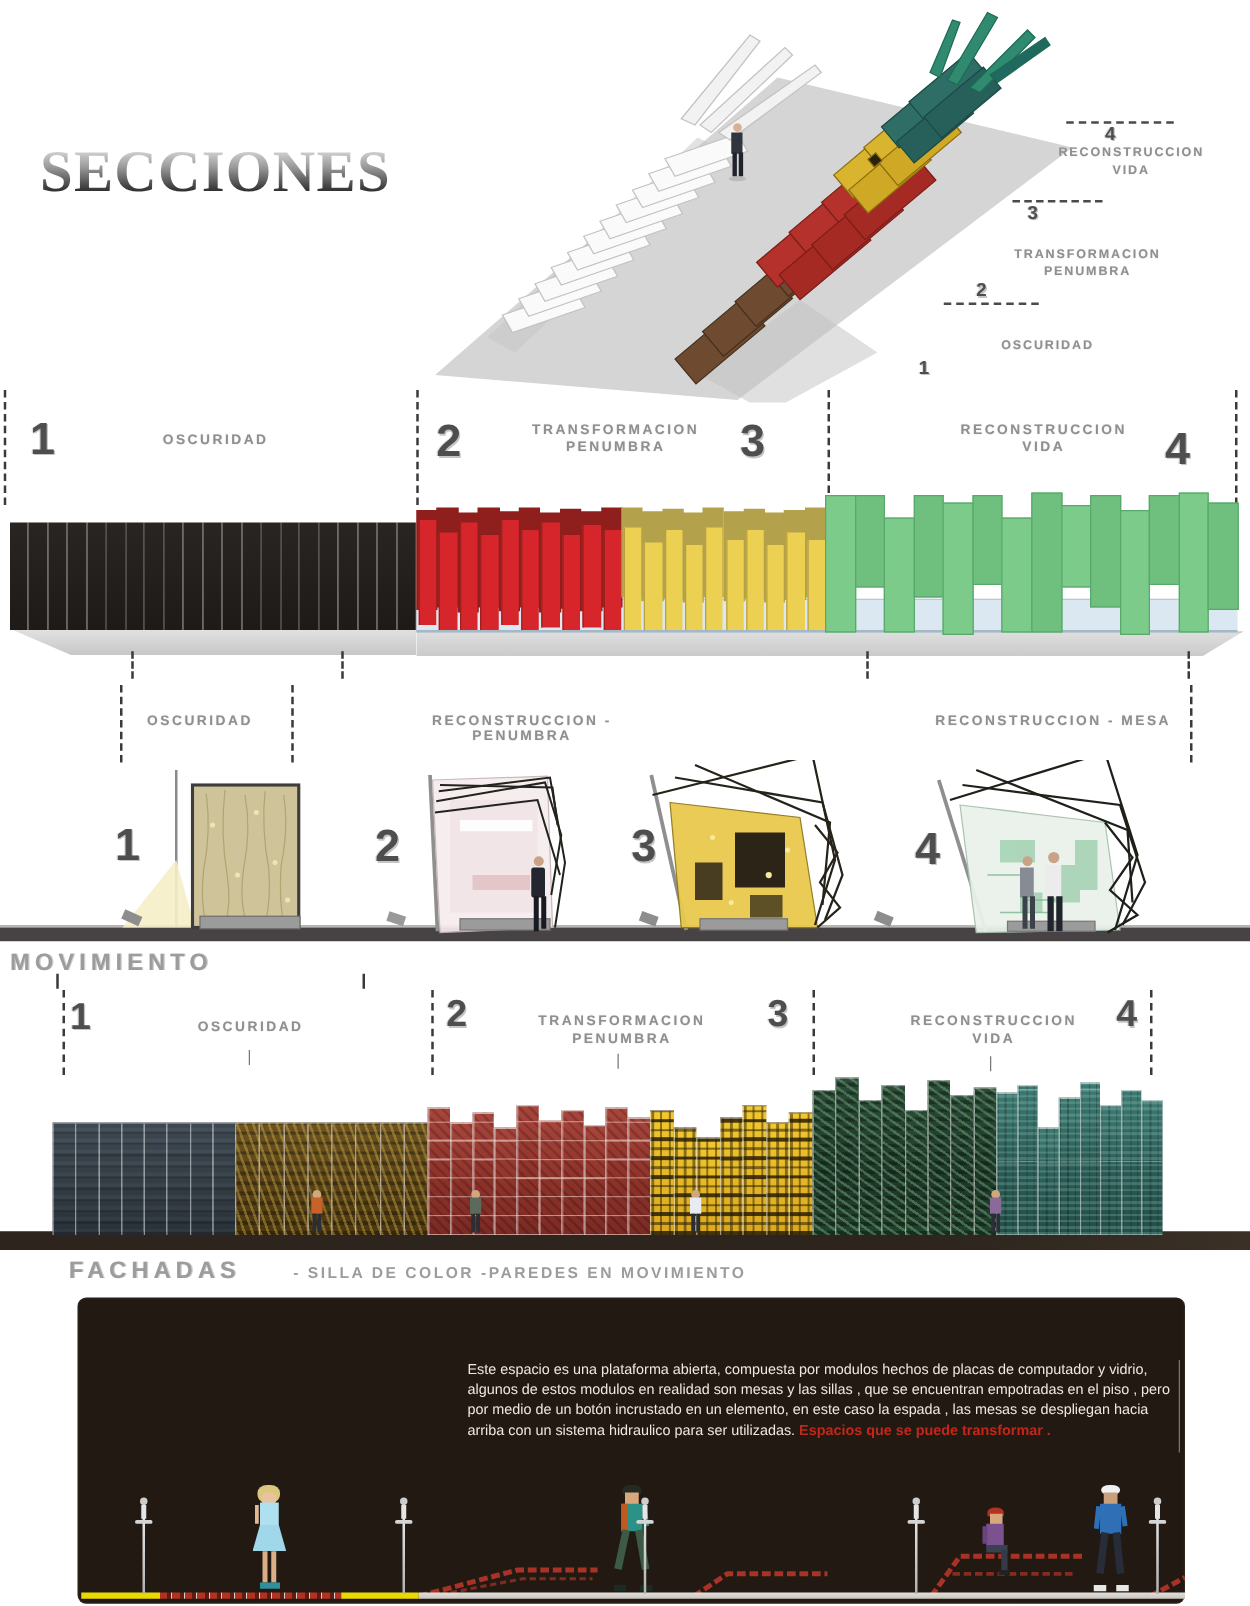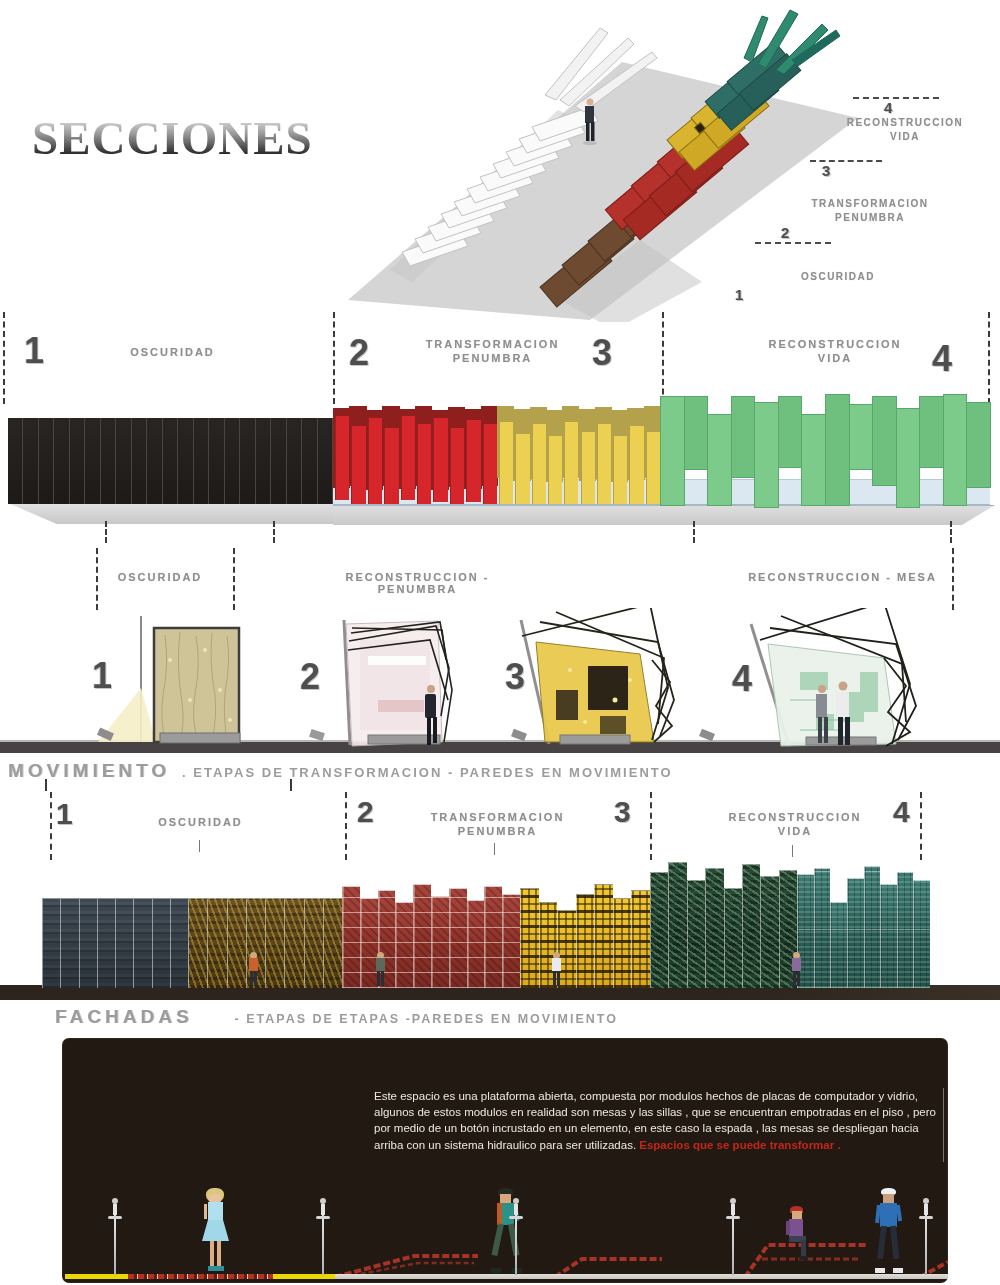--- a/index.html
+++ b/index.html
@@ -422,21 +422,20 @@
     <rect x="845" y="717" width="5" height="28" fill="#20242c"></rect>
   </g>
 </svg>
 <div class="gnum" style="left:92px;top:655px;font-size:36px;">1</div>
 <div class="gnum" style="left:300px;top:656px;font-size:36px;">2</div>
 <div class="gnum" style="left:505px;top:656px;font-size:36px;">3</div>
 <div class="gnum" style="left:732px;top:658px;font-size:36px;">4</div>
 
 <div class="heading" style="left:8px;top:760px;">
   <span class="bigword">MOVIMIENTO</span>
-  <span class="restword">. ETAPAS DE  TRANSFORMACION   - PAREDES EN MOVIMIENTO</span>
 </div>
 <div class="vdash" style="left:45px;top:779px;height:12px;"></div>
 <div class="vdash" style="left:290px;top:779px;height:12px;"></div>
 
 <div class="vdash" style="left:50px;top:792px;height:68px;"></div>
 <div class="vdash" style="left:345px;top:792px;height:68px;"></div>
 <div class="vdash" style="left:650px;top:792px;height:68px;"></div>
 <div class="vdash" style="left:920px;top:792px;height:68px;"></div>
 <div class="gnum" style="left:56px;top:797px;font-size:30px;">1</div>
 <div class="plabel" style="left:133px;top:816px;width:135px;">OSCURIDAD</div>
@@ -527,21 +526,21 @@
     <div class="fperson" style="left: 788px; top: 952px;">
       <div class="p1"></div>
       <div class="p2" style="background: rgb(138, 106, 154);"></div>
       <div class="p3"></div>
       <div class="p4"></div>
     </div>
   </div>
 
 <div class="heading" style="left:55px;top:1006px;">
   <span class="bigword">FACHADAS</span>
-  <span class="restword" style="margin-left:30px;font-size:12.5px;">-  ETAPAS DE ETAPAS -PAREDES EN MOVIMIENTO</span>
+  <span class="restword" style="margin-left:30px;font-size:12.5px;">-  SILLA DE COLOR -PAREDES EN MOVIMIENTO</span>
 </div>
 
 <div id="panel">
   <div class="para">
     <span>Este espacio es una plataforma abierta, compuesta por modulos hechos de placas de computador y vidrio, algunos de estos modulos en realidad son mesas y las sillas , que se encuentran empotradas en el piso , pero por medio de un botón incrustado  en un elemento, en este caso la espada , las mesas se despliegan hacia arriba con un sistema hidraulico para ser utilizadas.  </span><span class="red">Espacios que se puede transformar .</span>
   </div>
   <div class="vline"></div>
   <svg style="position:absolute;left:0;top:0;" width="886" height="245" viewBox="0 0 886 245">
     <g stroke="#a83226" fill="none">
       <polyline points="273,239 352,218 416,218" stroke-width="4" stroke-dasharray="7 3"></polyline>

